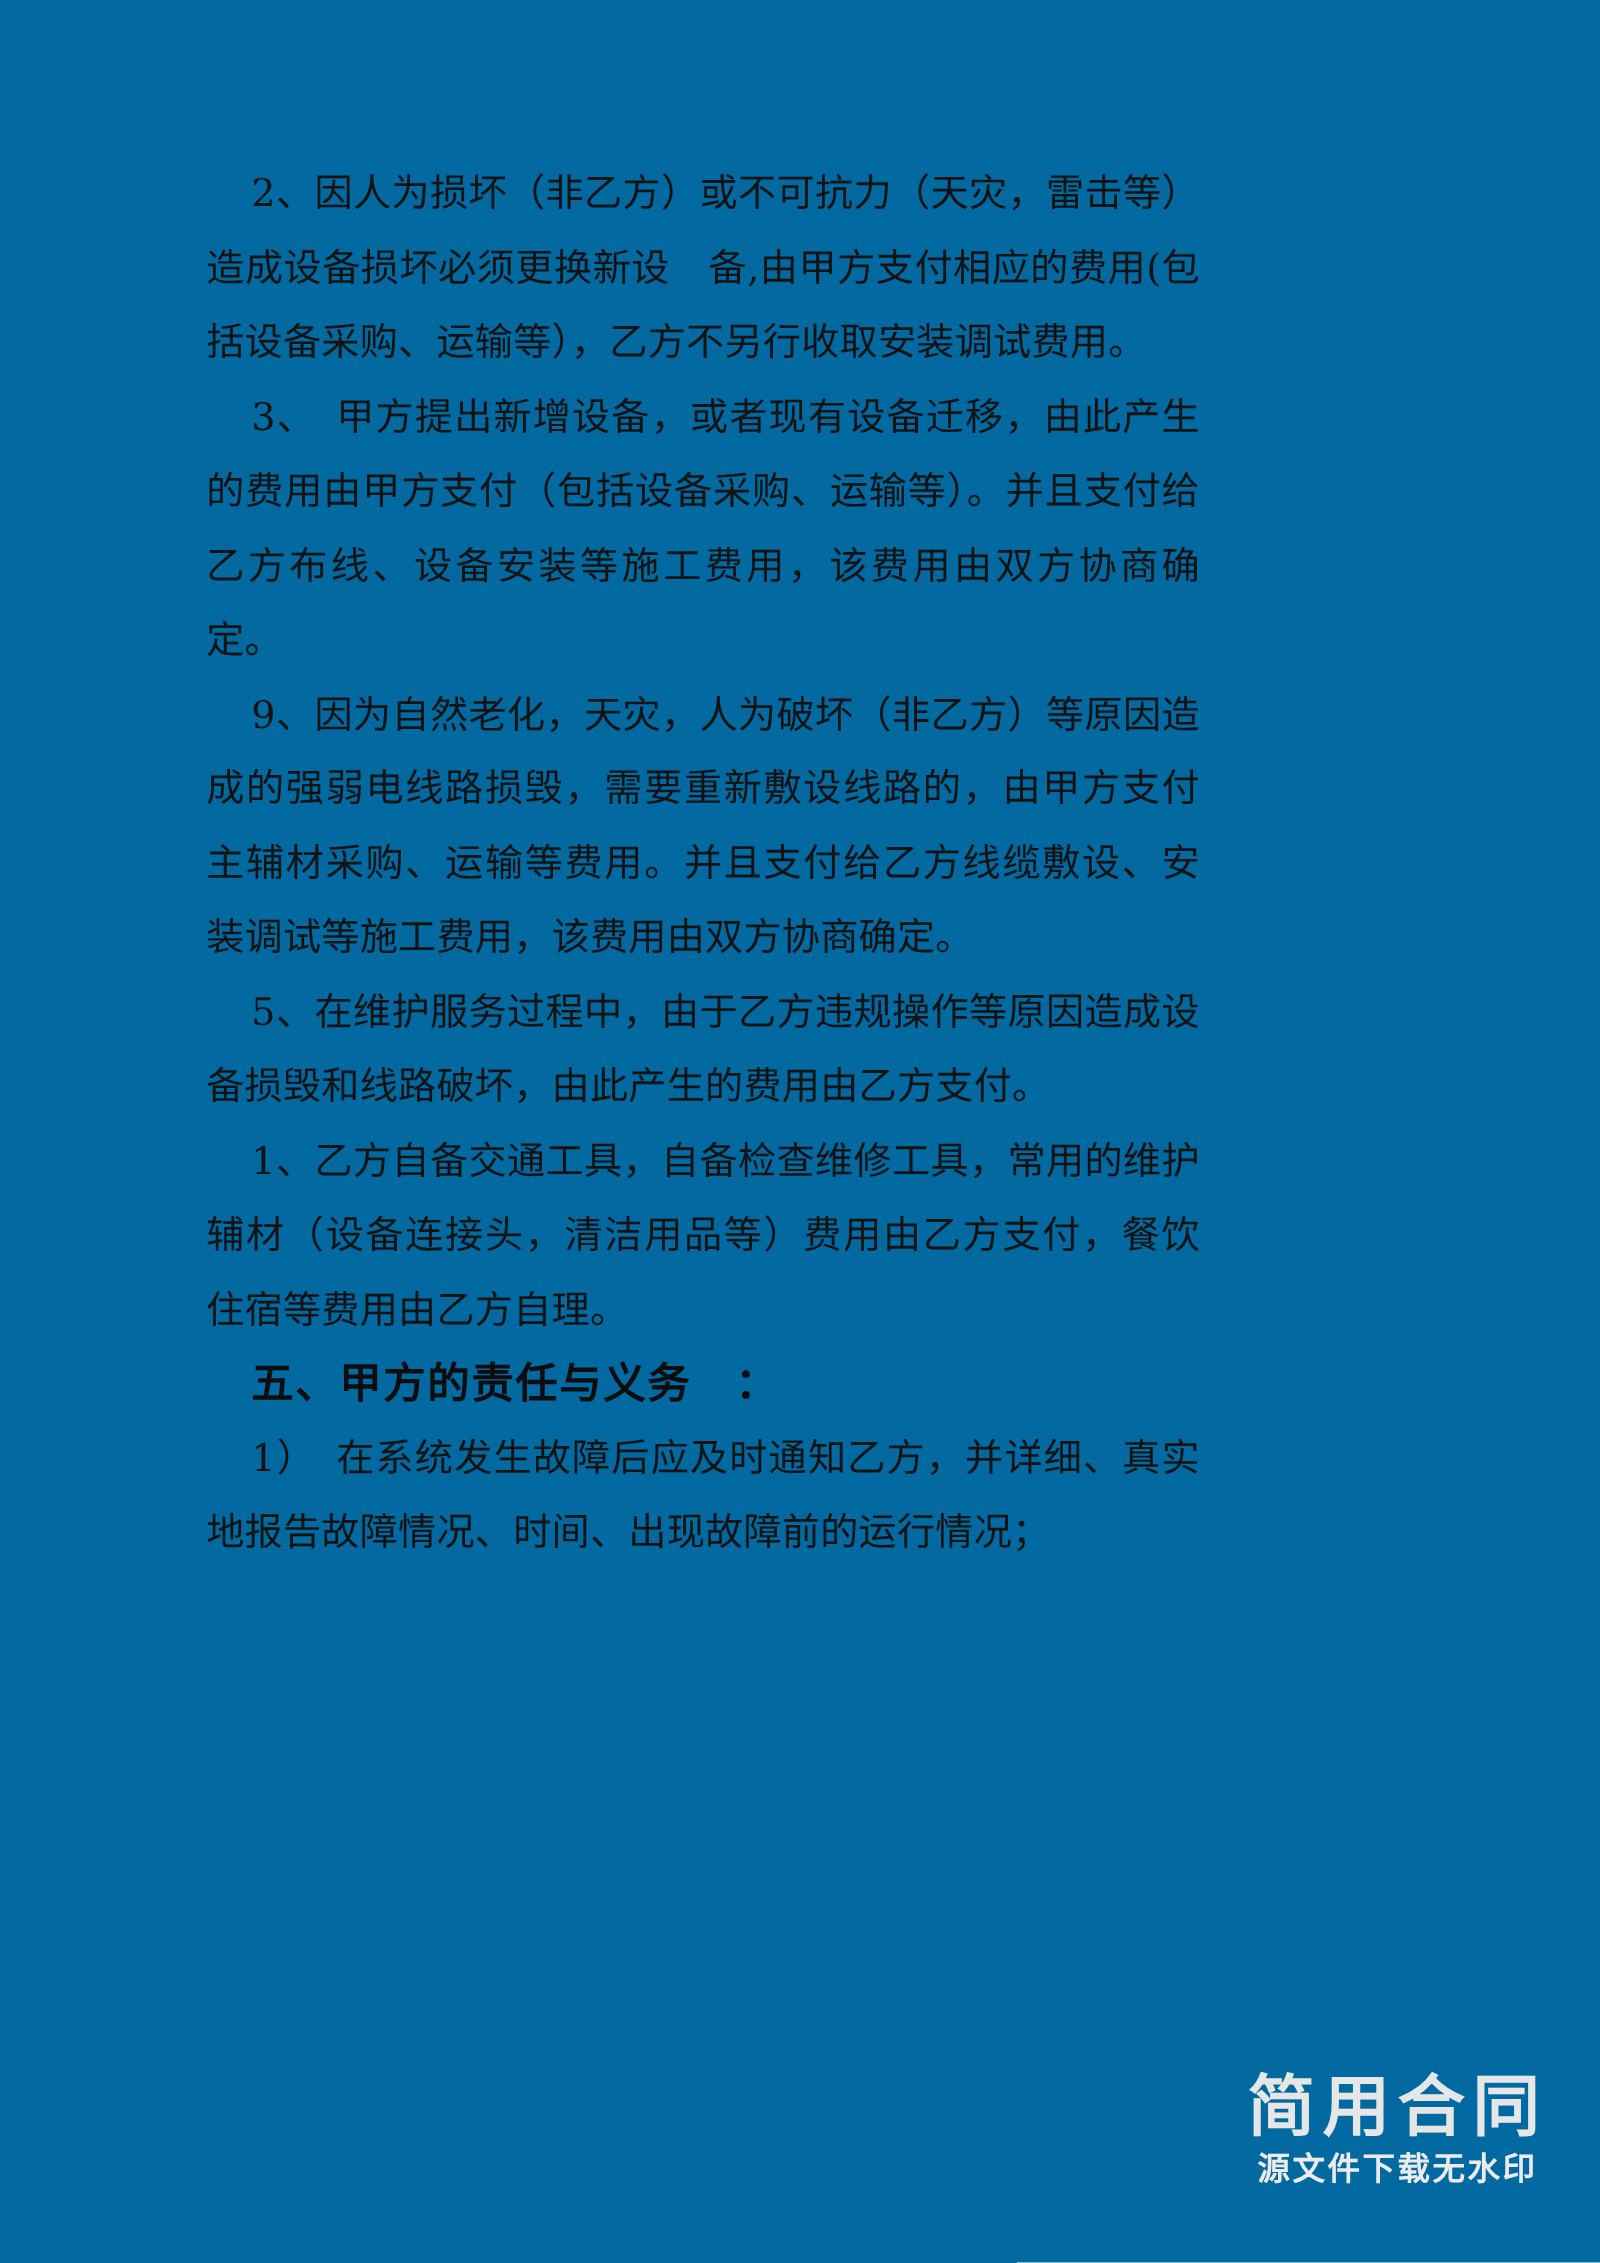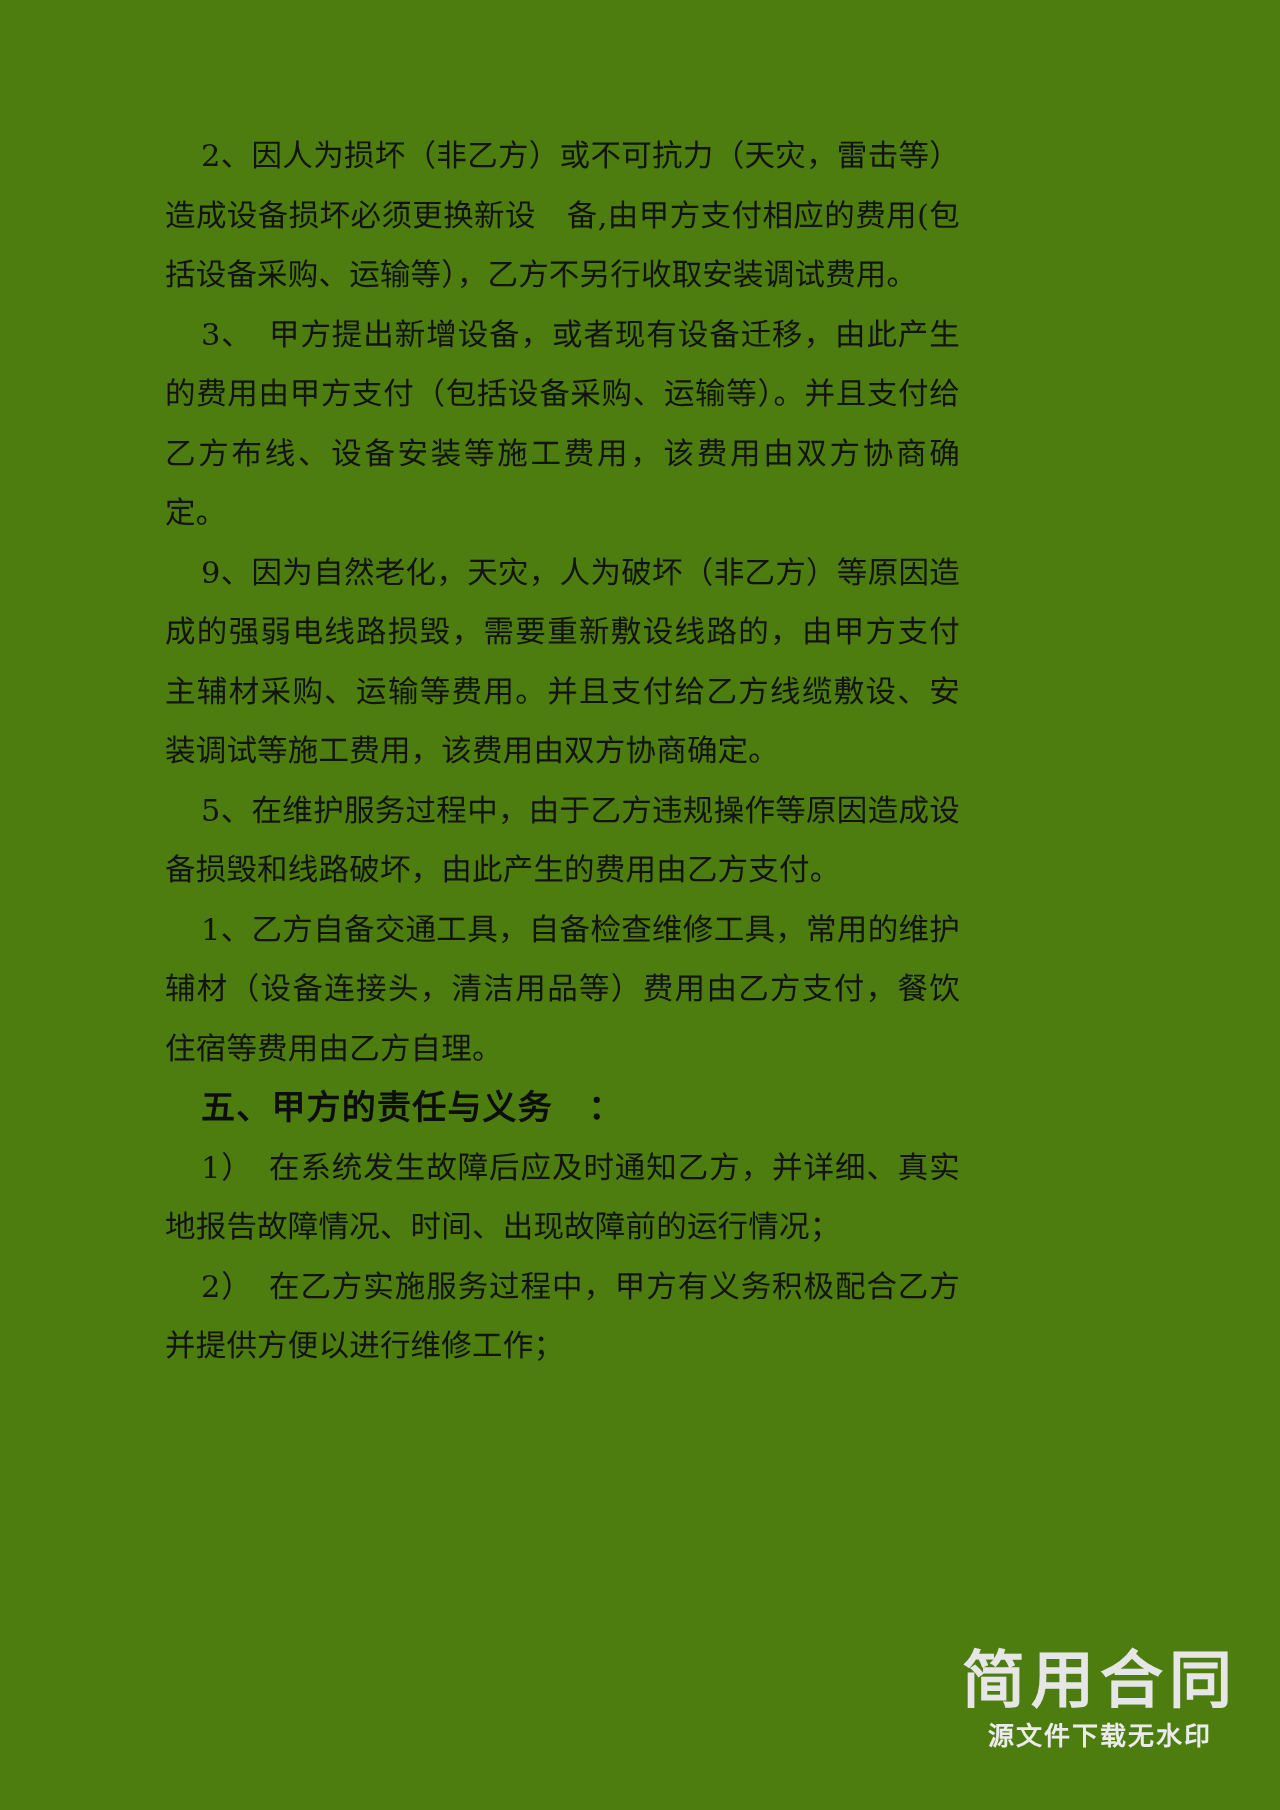--- a/index.html
+++ b/index.html
@@ -11,39 +11,39 @@
 
   body {
     font-family: "DejaVu Serif", "Liberation Serif", serif;
   }
 
   .page {
     position: relative;
     width: 1280px;
     height: 1810px;
     margin: 0 auto;
-    background: #4d7c0f;
+    background: #0369a1;
     overflow: hidden;
     box-sizing: border-box;
   }
 
   
   .watermark {
     position: absolute;
     right: 42px;
     bottom: 58px;
     text-align: center;
     user-select: none;
     pointer-events: none;
     z-index: 1;
   }
 
   .watermark-main {
     font-family: "DejaVu Sans", "Liberation Sans", sans-serif;
-    font-size: 63px;
+    font-size: 54px;
     font-weight: 700;
     letter-spacing: 6px;
     color: #e6e6e6;
     line-height: 1.08;
     white-space: nowrap;
   }
 
   .watermark-sub {
     font-family: "DejaVu Sans", "Liberation Sans", sans-serif;
     font-size: 26px;
@@ -107,21 +107,20 @@
     <p class="para indent">9、因为自然老化，天灾，人为破坏（非乙方）等原因造成的强弱电线路损毁，需要重新敷设线路的，由甲方支付主辅材采购、运输等费用。并且支付给乙方线缆敷设、安装调试等施工费用，该费用由双方协商确定。</p>
 
     <p class="para indent">5、在维护服务过程中，由于乙方违规操作等原因造成设备损毁和线路破坏，由此产生的费用由乙方支付。</p>
 
     <p class="para indent">1、乙方自备交通工具，自备检查维修工具，常用的维护辅材（设备连接头，清洁用品等）费用由乙方支付，餐饮住宿等费用由乙方自理。</p>
 
     <p class="heading">五、甲方的责任与义务　：</p>
 
     <p class="para indent">1）　在系统发生故障后应及时通知乙方，并详细、真实地报告故障情况、时间、出现故障前的运行情况；</p>
 
-    <p class="para indent">2）　在乙方实施服务过程中，甲方有义务积极配合乙方并提供方便以进行维修工作；</p>
 
 
   </div>
 
   <div class="watermark">
     <div class="watermark-main">简用合同</div>
     <div class="watermark-sub">源文件下载无水印</div>
   </div>
 
 </div>

